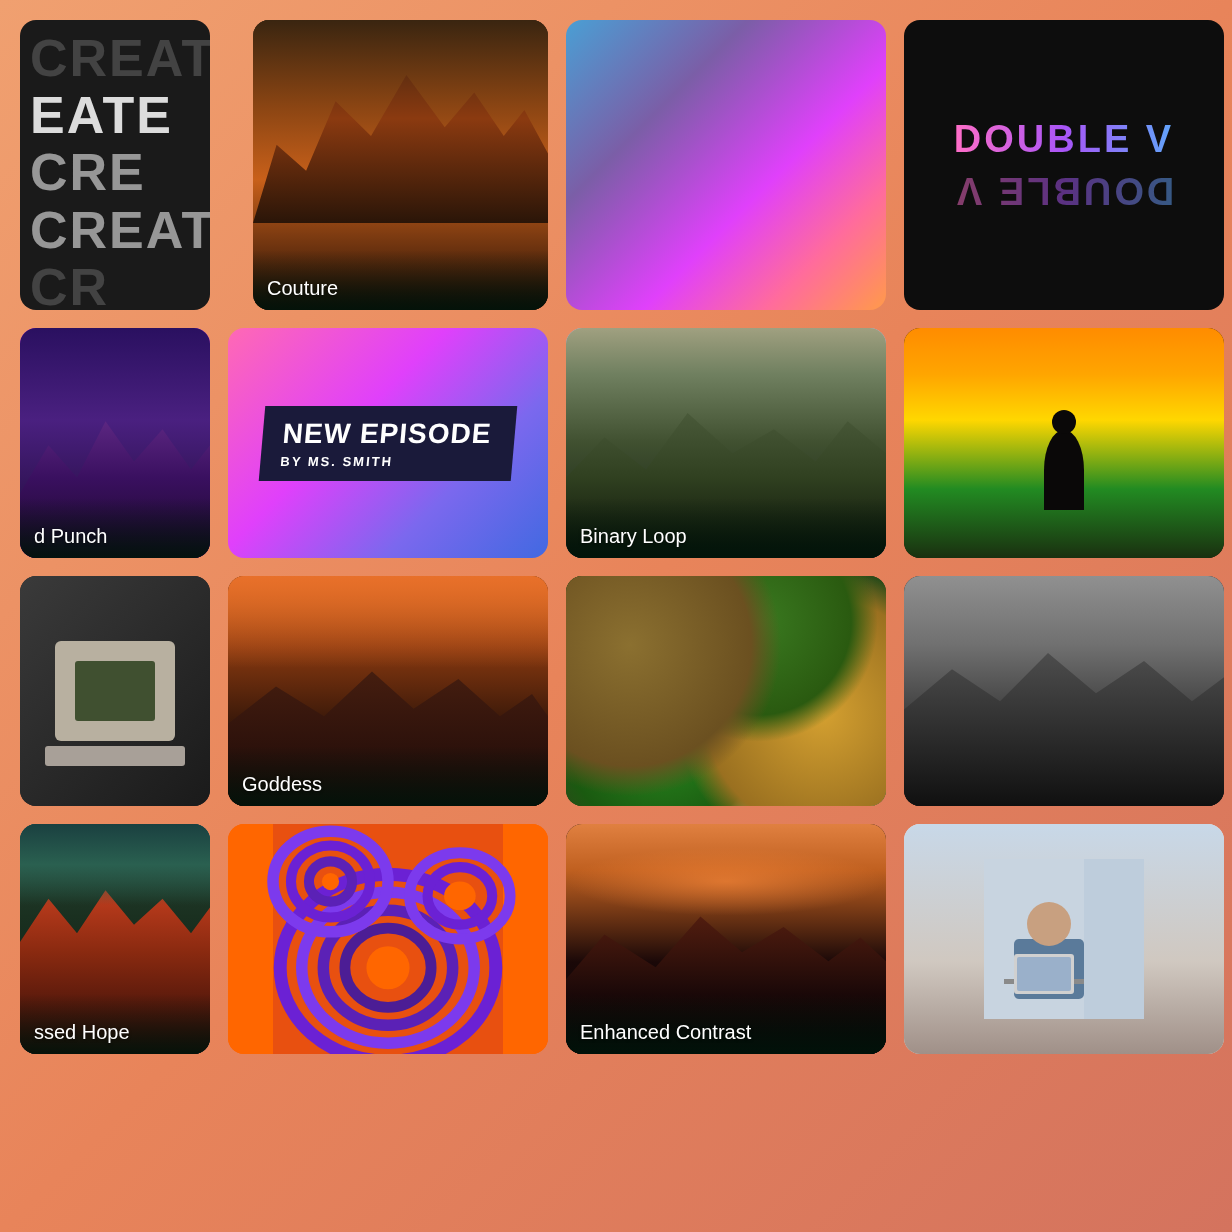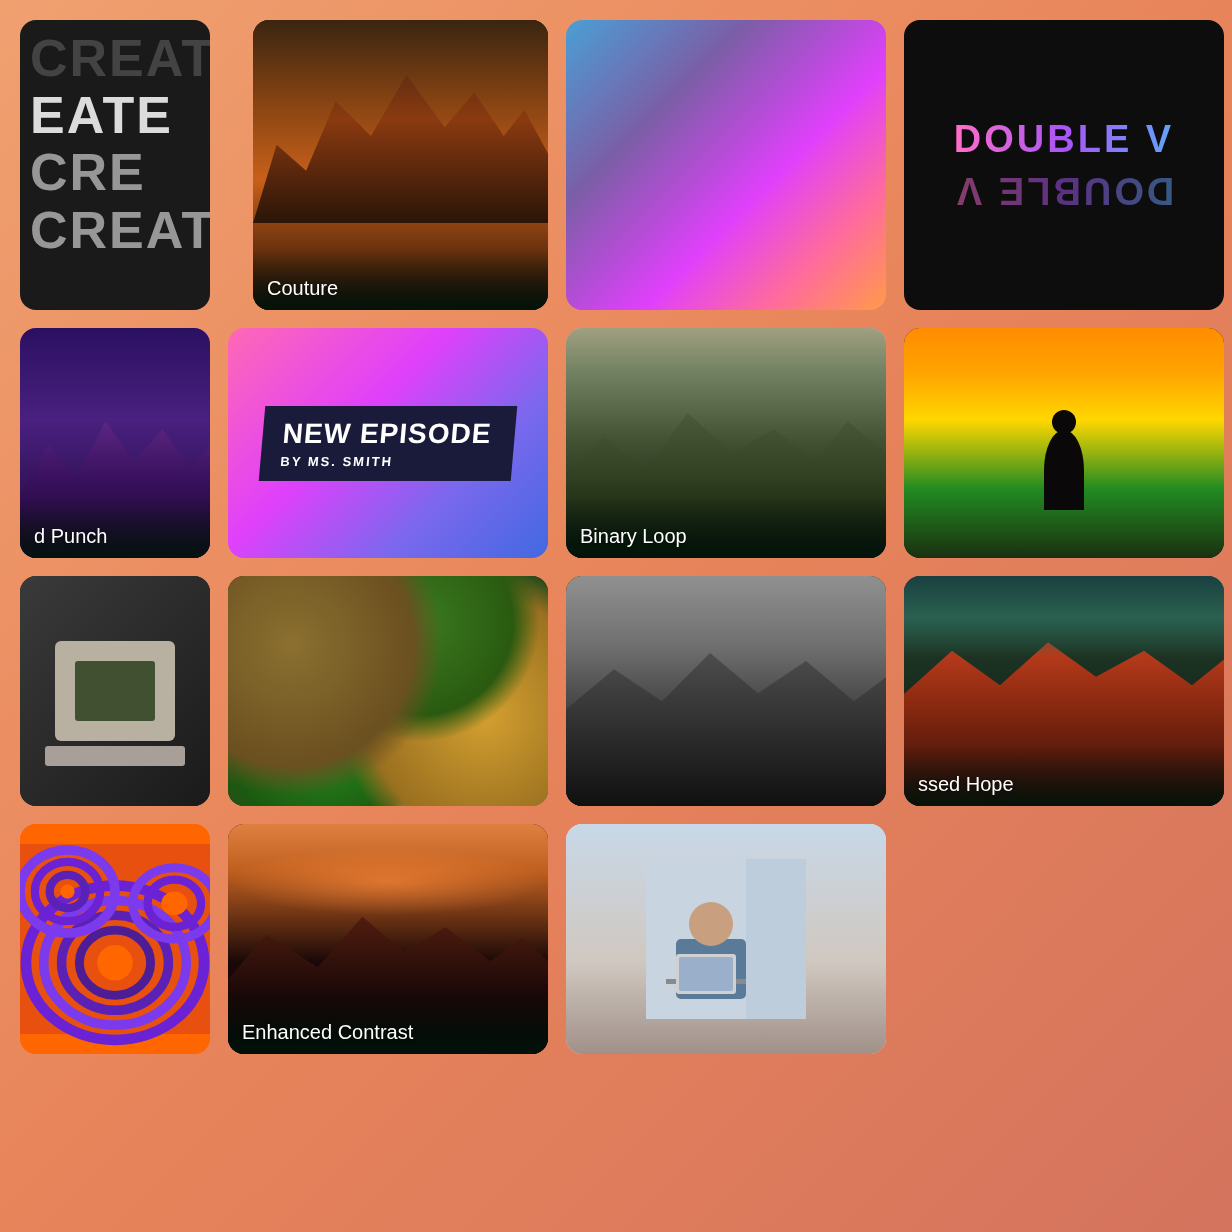--- a/index.html
+++ b/index.html
@@ -431,20 +431,21 @@
 <body>
 
 <div class="grid">
 
   <div class="card card-create">
     <div class="create-text">
       <div class="create-line">CREAT</div>
       <div class="create-line brighter">EATE</div>
       <div class="create-line bright">CRE</div>
       <div class="create-line bright">CREAT</div>
+      <div class="create-line">CR</div>
     </div>
   </div>
 
   <div class="card card-couture">
     <div class="card-inner">
       <div class="sky-couture"></div>
       <div class="mountain-couture"></div>
       <div class="label-bar">
         <span class="label-text">Couture</span>
       </div>
@@ -503,20 +504,30 @@
         <div style="position:relative;">
           <div class="old-computer">
             <div class="old-computer-screen"></div>
           </div>
           <div class="keyboard-area"></div>
         </div>
       </div>
     </div>
   </div>
 
+  <div class="card card-goddess">
+    <div class="card-inner">
+      <div class="mountain-goddess">
+        <div class="mountain-goddess-glow"></div>
+      </div>
+      <div class="label-bar">
+        <span class="label-text">Goddess</span>
+      </div>
+    </div>
+  </div>
 
   <div class="card card-veggies">
     <div class="card-inner">
       <div class="veggie-main"></div>
     </div>
   </div>
 
   <div class="card card-classic">
     <div class="card-inner">
       <div class="mountain-classic"></div>

